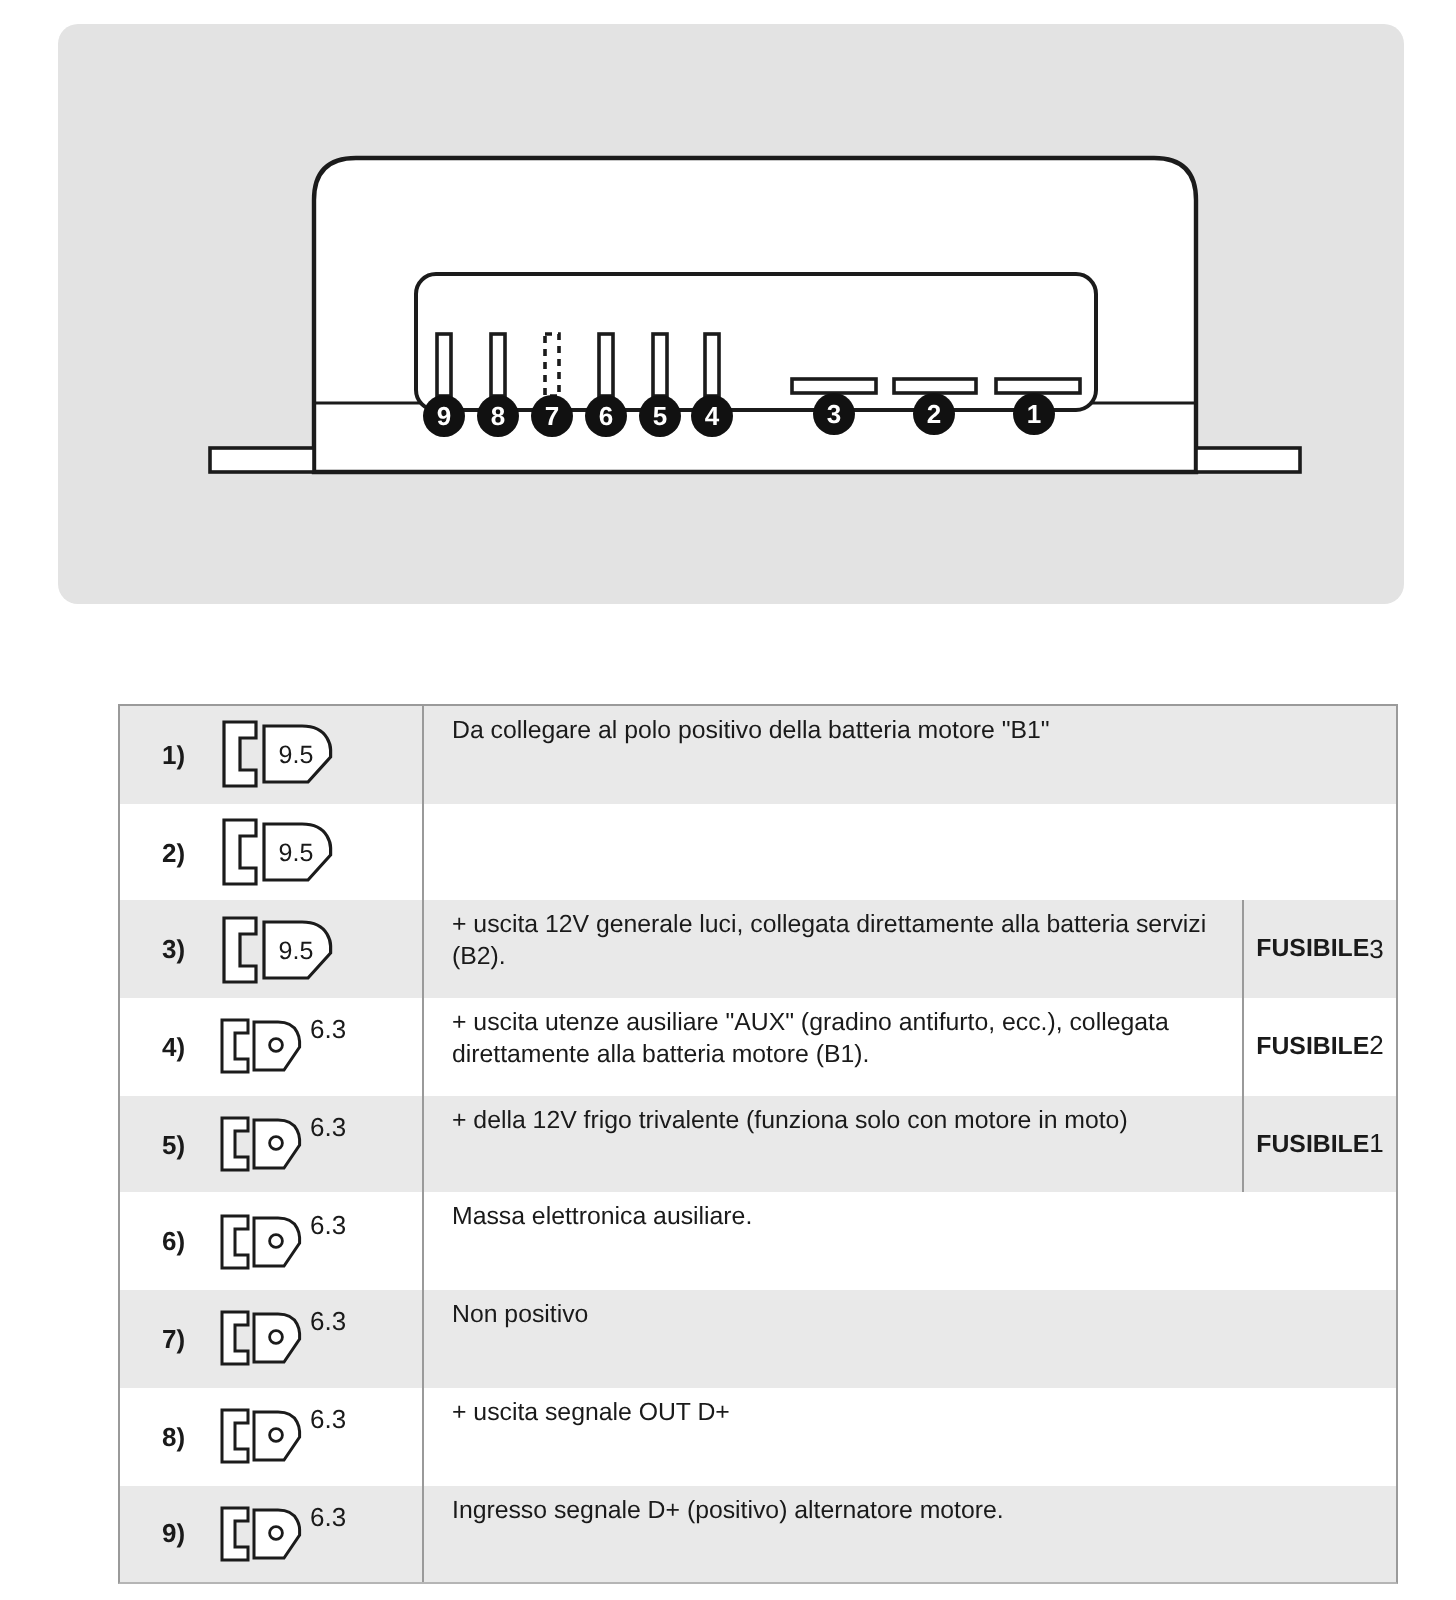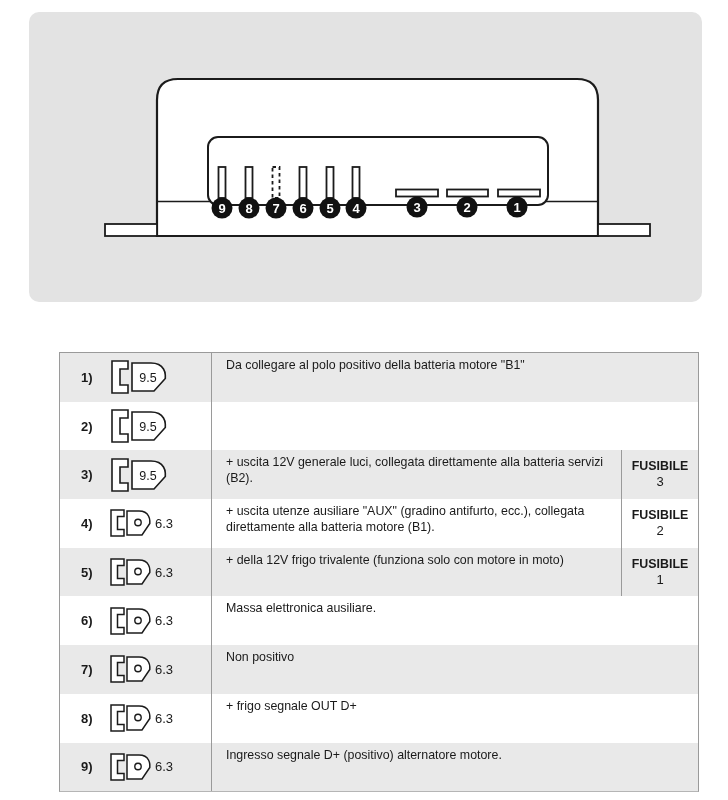--- a/index.html
+++ b/index.html
@@ -34,31 +34,31 @@
   .trow.white{background:#ffffff;}
   .cell-id{
     width:152px;min-width:152px;box-sizing:border-box;
     border-right:1px solid #9a9a9a;
     display:flex;align-items:center;
   }
   .row-num{
     width:48px;padding-left:21px;box-sizing:border-box;
     font-size:13px;font-weight:bold;
   }
-  .icon-wrap{display:flex;align-items:center;}
+  .icon-wrap{display:flex;align-items:flex-start;}
   .size-text{font-size:13px;margin-left:2px;}
   .cell-desc{
     flex:1;display:flex;
     padding:4px 14px;box-sizing:border-box;
     font-size:12.4px;line-height:16px;
   }
   .cell-fuse{
     width:77px;min-width:77px;box-sizing:border-box;
     border-left:1px solid #9a9a9a;
-    display:flex;flex-direction:column;align-items:center;justify-content:center;
+    display:flex;flex-direction:row;align-items:center;justify-content:center;
   }
   .fuse-label{font-size:12.4px;font-weight:bold;line-height:15px;}
   .fuse-num{font-size:13px;line-height:16px;}
   .icon-svg text{
     font-family:"Liberation Sans",sans-serif;font-size:12.5px;fill:#1a1a1a;
     text-anchor:middle;
   }
 </style>
 </head>
 <body>
@@ -261,21 +261,21 @@
       <span class="icon-wrap">
           <svg class="icon-svg" width="45" height="32" viewBox="0 0 45 32">
             <path d="M3,3 H16 V9.5 H9.5 V22.5 H16 V29 H3 Z" fill="#fff" stroke="#1b1b1b" stroke-width="1.5"></path>
             <path d="M19,4 H31 Q38,4 40.5,9 Q41.8,11.5 41.8,13.8 V16.5 L34,28 H19 Z" fill="#fff" stroke="#1b1b1b" stroke-width="1.5"></path>
             <circle cx="30" cy="15.5" r="3.2" fill="#fff" stroke="#1b1b1b" stroke-width="1.4"></circle>
           </svg>
           <span class="size-text">6.3</span>
         </span>
     </div>
     <div class="cell-desc">
-        <span>+ frigo segnale OUT D+</span>
+        <span>+ uscita segnale OUT D+</span>
       </div>
 
   </div>
     <div class="trow gray" style="background: rgb(233, 233, 233);">
     <div class="cell-id">
       <span class="row-num">9)</span>
       <span class="icon-wrap">
           <svg class="icon-svg" width="45" height="32" viewBox="0 0 45 32">
             <path d="M3,3 H16 V9.5 H9.5 V22.5 H16 V29 H3 Z" fill="#fff" stroke="#1b1b1b" stroke-width="1.5"></path>
             <path d="M19,4 H31 Q38,4 40.5,9 Q41.8,11.5 41.8,13.8 V16.5 L34,28 H19 Z" fill="#fff" stroke="#1b1b1b" stroke-width="1.5"></path>

